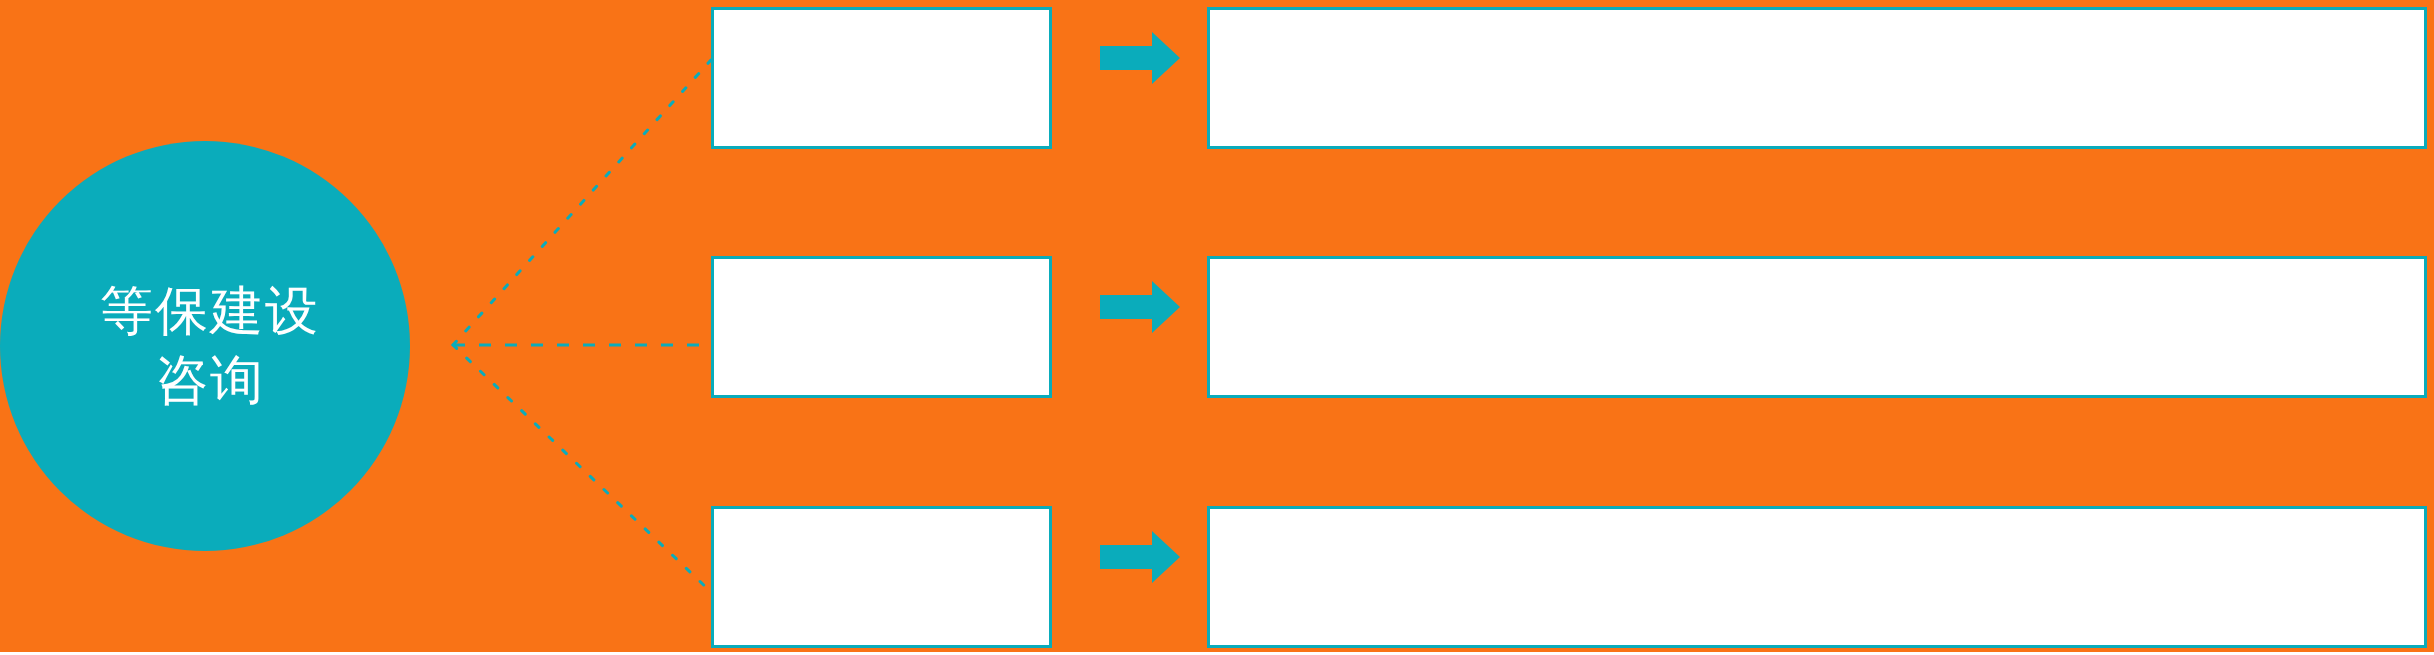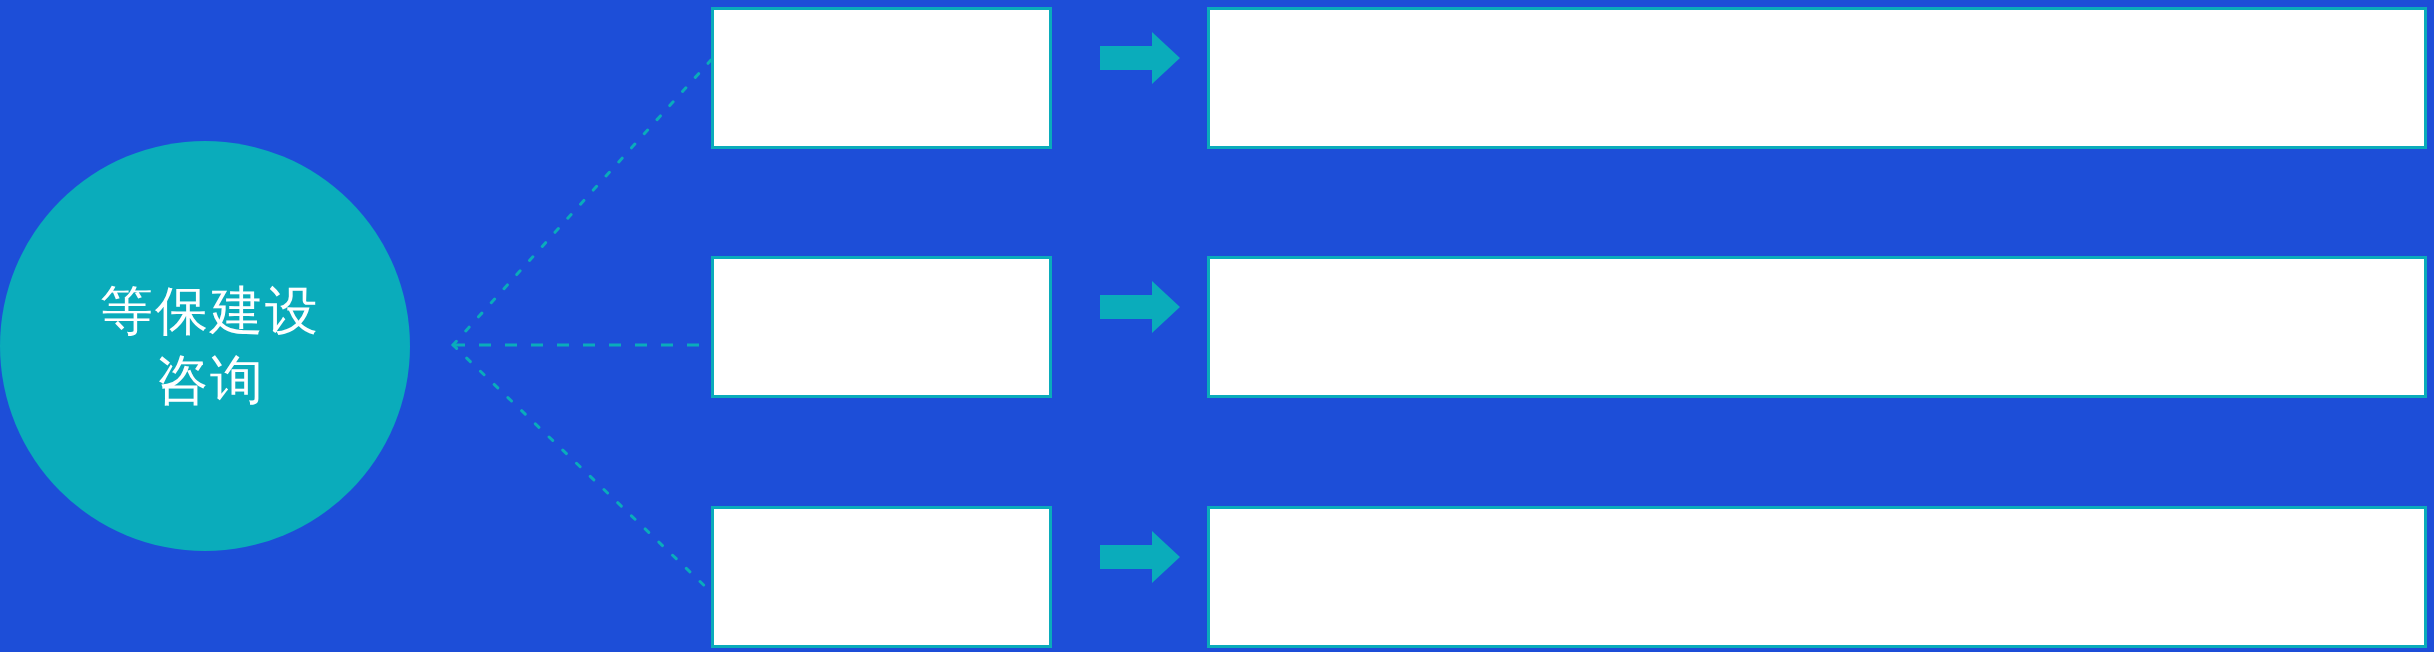--- a/index.html
+++ b/index.html
@@ -8,21 +8,21 @@
     padding: 0;
     background: #ffffff;
   }
   body {
     font-family: "Liberation Sans", "DejaVu Sans", sans-serif;
   }
   #stage {
     position: relative;
     width: 2434px;
     height: 652px;
-    background: #1d4ed8;
+    background: #f97316;
     overflow: hidden;
   }
 
   
   .hub {
     position: absolute;
     left: 0px;
     top: 141px;
     width: 410px;
     height: 410px;

